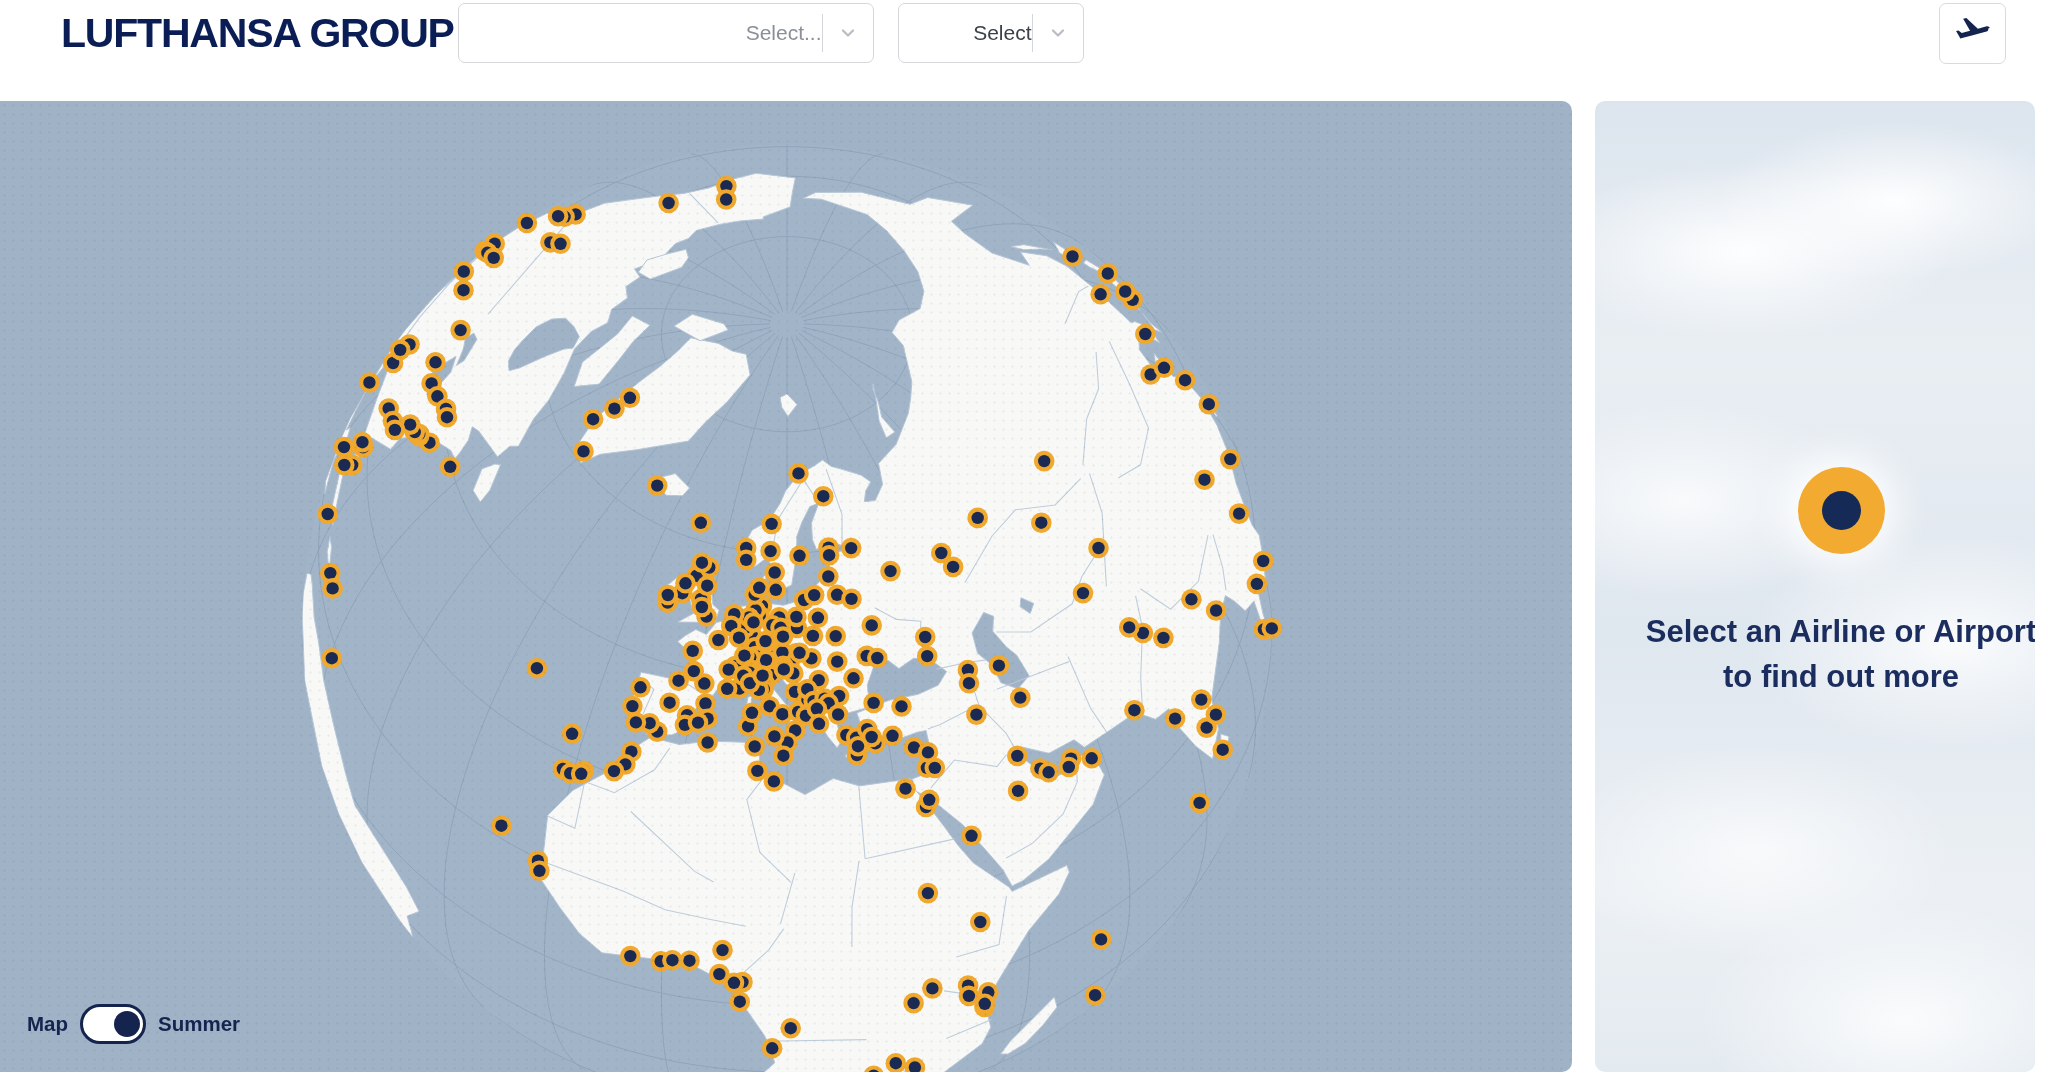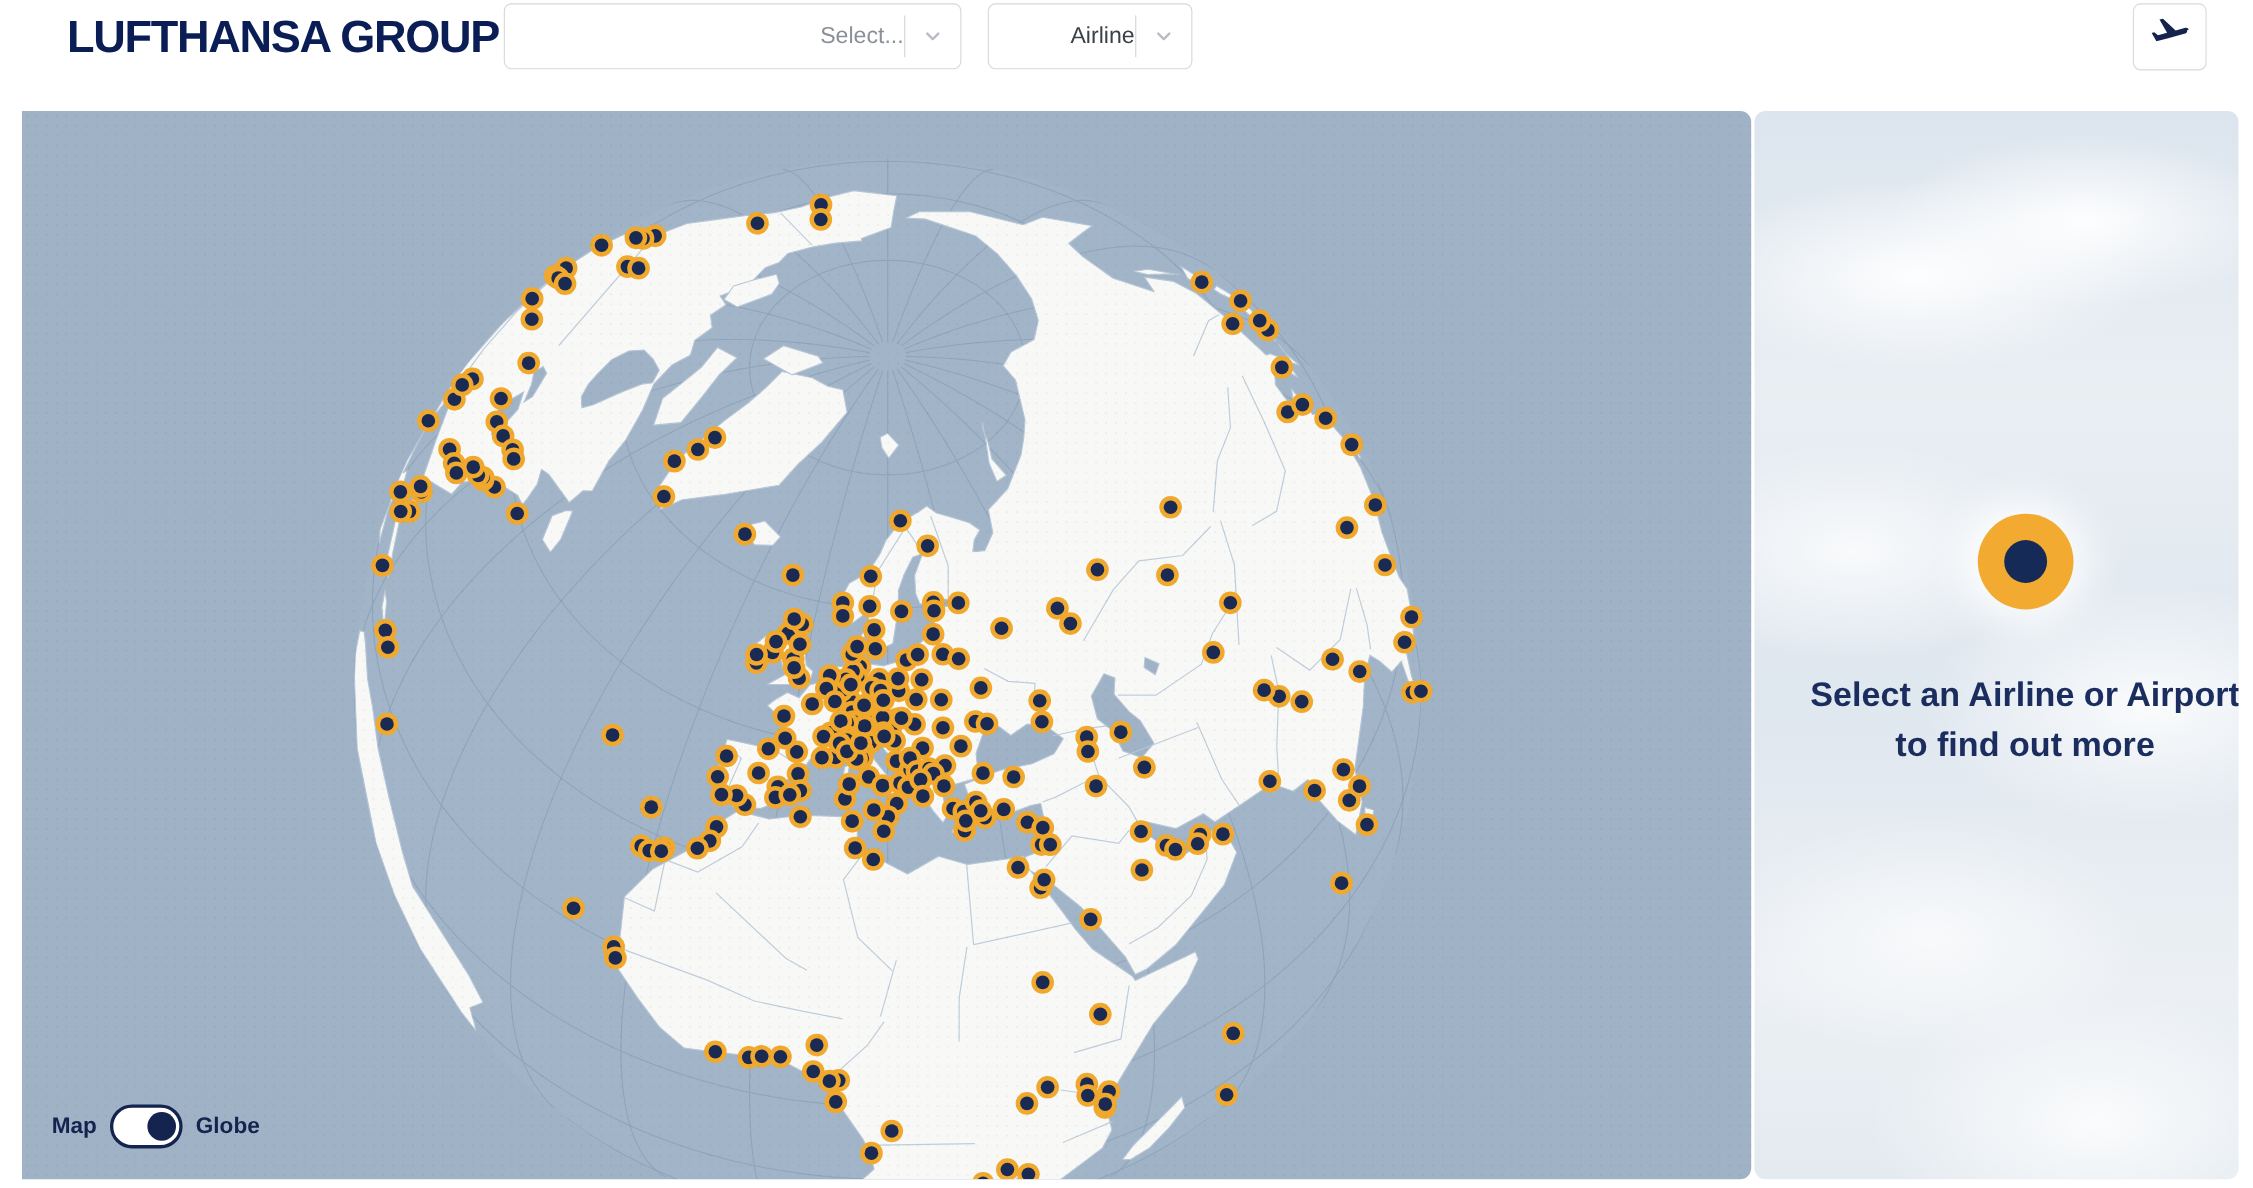--- a/index.html
+++ b/index.html
@@ -17,21 +17,21 @@
   .dd-placeholder{color:#8A9098;}
   .dd-value{color:#3B4148;}
   .dd-sep{width:1.5px;height:38px;background:#D2D5D9;}
   .dd-chev{width:50px;display:flex;align-items:center;justify-content:center;}
   .icon-btn{position:absolute;left:1923px;top:3px;width:67px;height:61px;background:#fff;
             border:1.5px solid #D8DADD;border-radius:7px;box-sizing:border-box;
             display:flex;align-items:center;justify-content:center;cursor:pointer;}
 
   
   .map{position:absolute;left:0;top:101px;width:1572px;height:971px;background:#9FB2C6;
-       border-radius:0 10px 10px 0;overflow:hidden;margin-left:20px;}
+       border-radius:0 10px 10px 0;overflow:hidden;}
   .map::after{content:"";position:absolute;inset:0;pointer-events:none;
        background-image:radial-gradient(rgba(20,36,80,.05) 1px, transparent 1.4px);
        background-size:9px 9px;}
   .map svg{position:absolute;left:0;top:0;}
 
   
   .toggle-wrap{position:absolute;left:27px;bottom:28px;display:flex;align-items:center;z-index:5;}
   .toggle-label{font-size:20.5px;font-weight:700;color:#15244E;}
   .toggle-pill{width:66px;height:40px;border:3.5px solid #15244E;border-radius:22px;background:#ffffff;
                box-sizing:border-box;margin:0 12px;position:relative;cursor:pointer;}
@@ -68,21 +68,21 @@
       <div class="dd-text dd-placeholder">Select...</div>
       <div class="dd-sep"></div>
       <div class="dd-chev">
         <svg width="20" height="20" viewBox="0 0 20 20">
             <polyline points="5,7.5 10,12.5 15,7.5" fill="none" stroke="#B9BDC3" stroke-width="2.2" stroke-linecap="round" stroke-linejoin="round"></polyline>
           </svg>
       </div>
     </div>
 
     <div class="dd dd-season">
-      <div class="dd-text dd-value">Airline</div>
+      <div class="dd-text dd-value">Select</div>
       <div class="dd-sep"></div>
       <div class="dd-chev">
         <svg width="20" height="20" viewBox="0 0 20 20">
             <polyline points="5,7.5 10,12.5 15,7.5" fill="none" stroke="#B9BDC3" stroke-width="2.2" stroke-linecap="round" stroke-linejoin="round"></polyline>
           </svg>
       </div>
     </div>
 
     <div class="icon-btn">
       <span>
@@ -1646,21 +1646,21 @@
             <title>Narsarsuaq</title>
           </g>
         </g>
       </svg>
 
     <div class="toggle-wrap">
       <span class="toggle-label">Map</span>
       <span class="toggle-pill">
         <span class="toggle-knob"></span>
       </span>
-      <span class="toggle-label">Globe</span>
+      <span class="toggle-label">Summer</span>
     </div>
   </div>
 
   <div class="sidebar">
     <div class="cloud c1"></div>
     <div class="cloud c2"></div>
     <div class="cloud c3"></div>
     <div class="cloud c4"></div>
     <div class="cloud c5"></div>
     <div class="cloud c6"></div>

